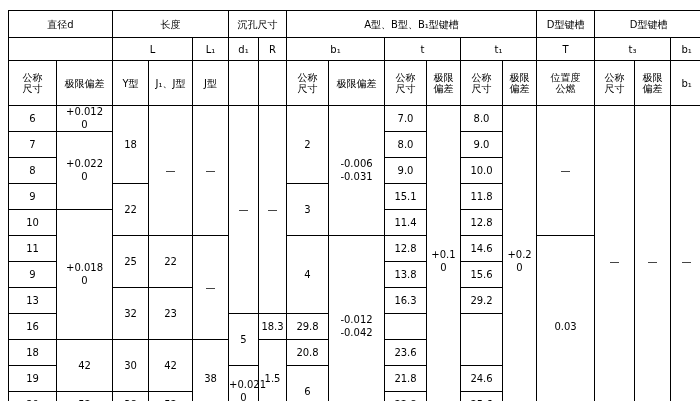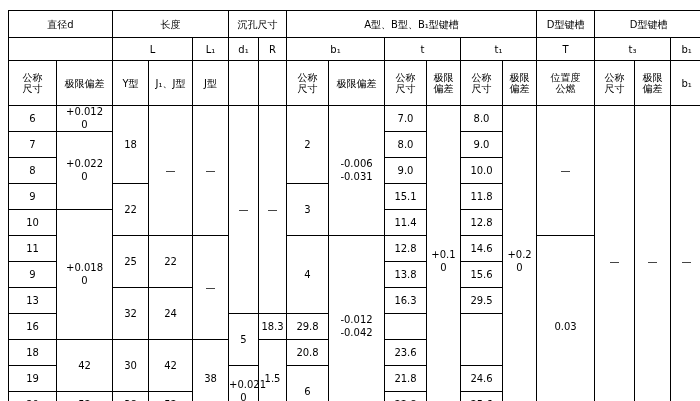--- a/index.html
+++ b/index.html
@@ -207,23 +207,23 @@
 
     <tr>
       <td class="datacell">9</td>
       <td class="datacell">13.8</td>
       <td class="datacell">15.6</td>
     </tr>
 
     <tr>
       <td class="datacell">13</td>
       <td class="datacell" rowspan="2">32</td>
-      <td class="datacell" rowspan="2">24</td>
+      <td class="datacell" rowspan="2">23</td>
       <td class="datacell">16.3</td>
-      <td class="datacell">29.5</td>
+      <td class="datacell">29.2</td>
     </tr>
 
     <tr>
       <td class="datacell">16</td>
       <td class="datacell" rowspan="2">5</td>
       <td class="datacell">18.3</td>
       <td class="datacell">29.8</td>
     </tr>
 
     <tr>

